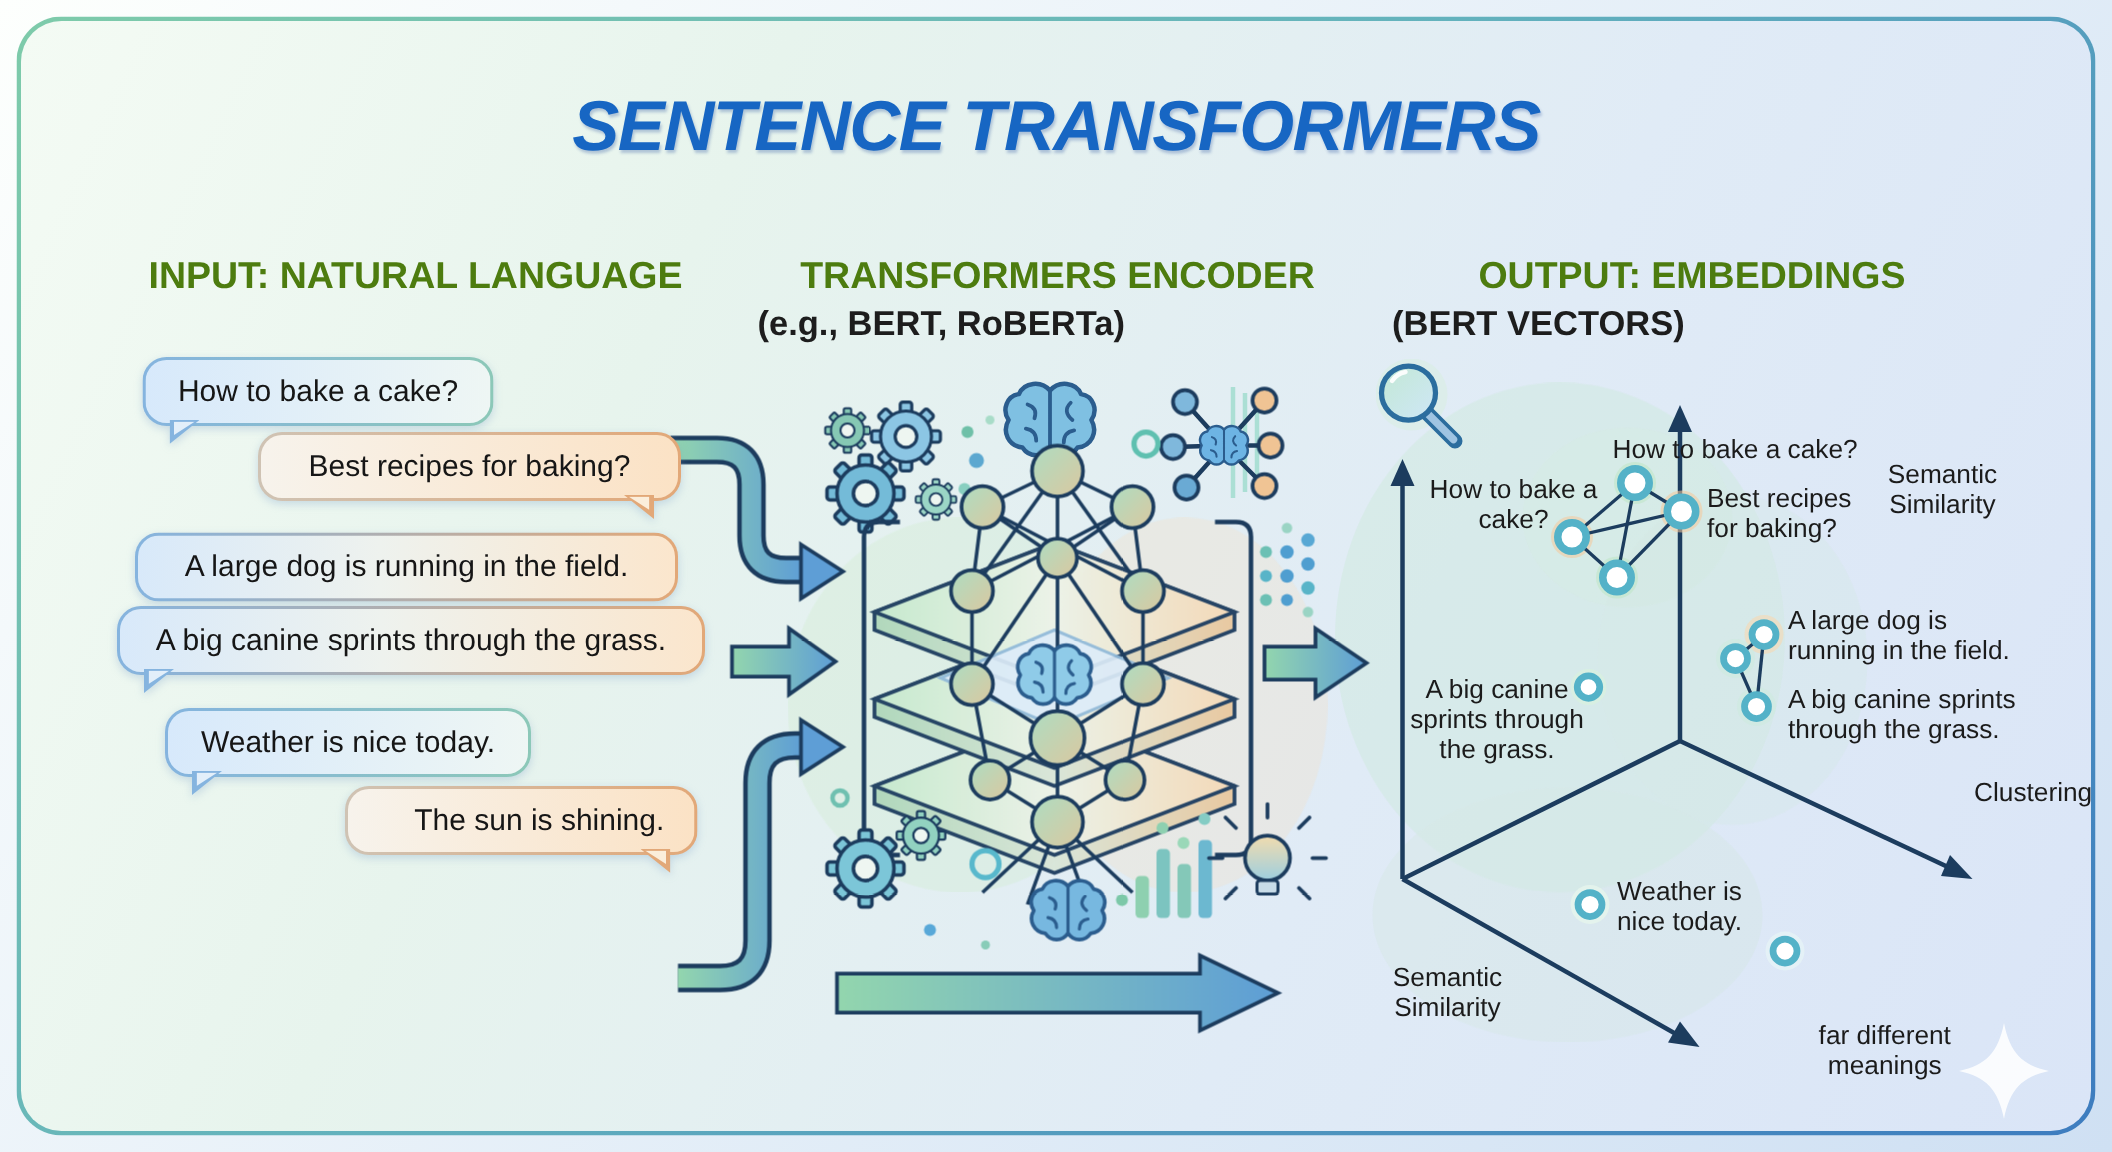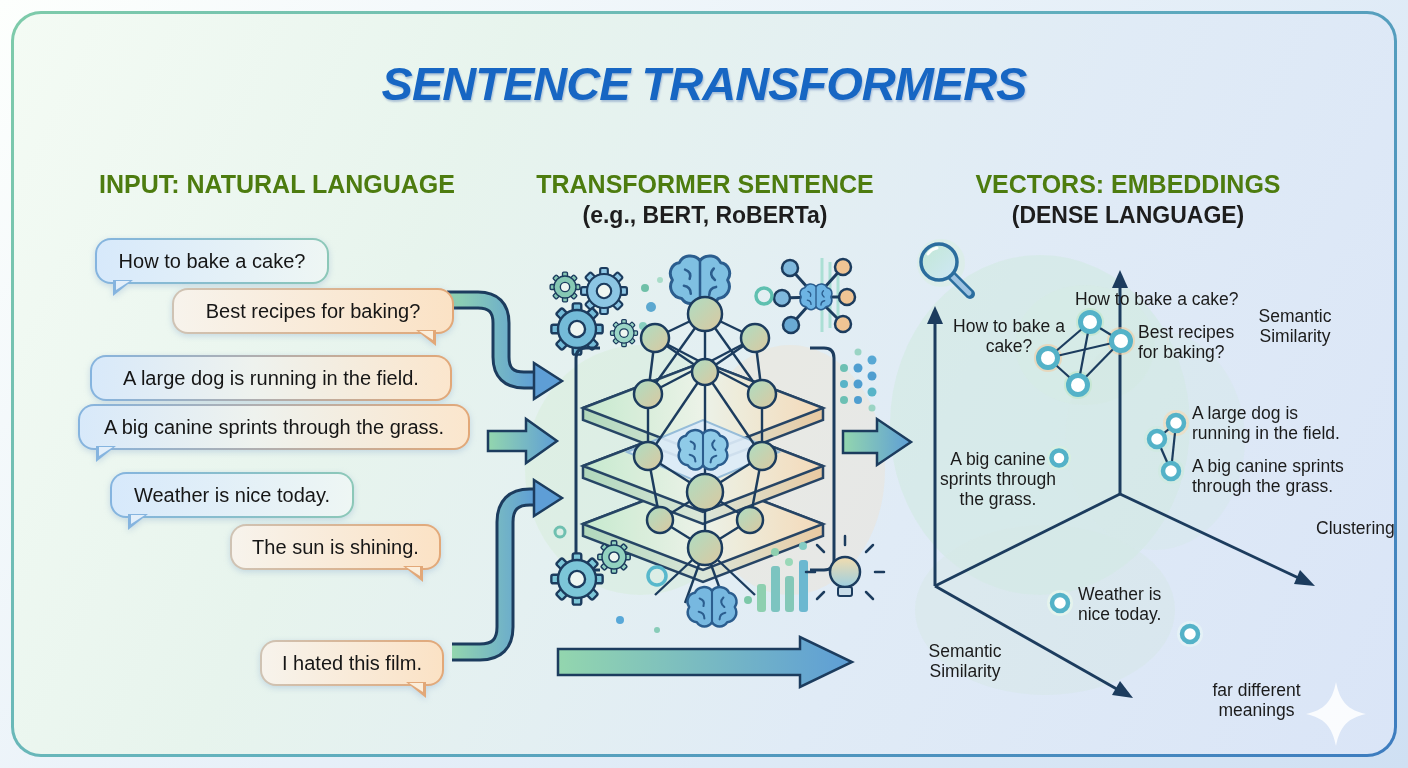--- a/index.html
+++ b/index.html
@@ -9,21 +9,21 @@
   #stage{position:relative;width:1408px;height:768px;border-radius:16px;}
   .panel{position:absolute;inset:11px;border-radius:30px;border:3px solid transparent;
        background:linear-gradient(115deg,#f4fbf4,#e7f4ed 30%,#e0ebf6 65%,#dae5f7) padding-box,
                   linear-gradient(135deg,#7ecbaa,#63b2bd 45%,#3d7cbf) border-box;}
   svg.layer{position:absolute;left:0;top:0;pointer-events:none;}
   .abs{position:absolute;}
   .title{width:1408px;top:56px;text-align:center;font-size:47px;font-weight:bold;
        font-style:italic;letter-spacing:-1px;color:#1766c3;
        text-shadow:1px 2px 2px rgba(25,70,150,.28);}
   .colhead{font-size:25px;font-weight:bold;color:#4d7c0f;text-align:center;letter-spacing:0;}
-  .colsub{font-size:23px;font-weight:bold;color:#1d1d1d;text-align:center;}
+  .colsub{font-size:23px;font-weight:bold;color:#1d1d1d;text-align:left;}
   .bubble{position:absolute;height:42px;display:flex;align-items:center;justify-content:center;
        border-radius:16px;border:2px solid transparent;font-size:20px;font-weight:500;color:#161616;
        filter:drop-shadow(0 2px 3px rgba(110,150,195,.30));white-space:nowrap;}
   .b-blue{background:linear-gradient(90deg,#d7e9fb,#eef6f4) padding-box,
           linear-gradient(90deg,#85b4df,#8cc8b8) border-box;}
   .b-orange{background:linear-gradient(90deg,#f7f3ec,#fbe2c5) padding-box,
           linear-gradient(90deg,#cfc3b4,#e2a878) border-box;}
   .b-mixed{background:linear-gradient(90deg,#d8e9fa,#eef2ee 45%,#fbe6cd) padding-box,
           linear-gradient(90deg,#85b4df,#e2a878) border-box;}
   .bubble::before,.bubble::after{content:"";position:absolute;}
@@ -331,32 +331,31 @@
       <circle cx="1190" cy="634" r="13" fill="#e4f2f6" opacity="0.9"></circle>
       <circle cx="1190" cy="634" r="8" fill="#ffffff" stroke="#54b2c8" stroke-width="4.5"></circle>
     </g>
 
     <path fill="#ffffff" opacity="0.85" d="M1336,682 C1340,702 1348,710 1366,714 C1348,718 1340,726 1336,746 C1332,726 1324,718 1306,714 C1324,710 1332,702 1336,682 Z"></path>
   </svg>
 
   <div class="abs title">SENTENCE TRANSFORMERS</div>
 
   <div class="abs colhead" style="left:77px;top:170px;width:400px;">INPUT: NATURAL LANGUAGE</div>
-  <div class="abs colhead" style="left:505px;top:170px;width:400px;">TRANSFORMER SENTENCE</div>
+  <div class="abs colhead" style="left:505px;top:170px;width:400px;">TRANSFORMERS ENCODER</div>
   <div class="abs colsub" style="left:505px;top:202px;width:400px;">(e.g., BERT, RoBERTa)</div>
-  <div class="abs colhead" style="left:928px;top:170px;width:400px;">VECTORS: EMBEDDINGS</div>
-  <div class="abs colsub" style="left:928px;top:202px;width:400px;">(DENSE LANGUAGE)</div>
+  <div class="abs colhead" style="left:928px;top:170px;width:400px;">OUTPUT: EMBEDDINGS</div>
+  <div class="abs colsub" style="left:928px;top:202px;width:400px;">(BERT VECTORS)</div>
 
   <div class="bubble b-blue tail-left" style="left:95px;top:238px;width:230px;">How to bake a cake?</div>
   <div class="bubble b-orange tail-right" style="left:172px;top:288px;width:278px;">Best recipes for baking?</div>
   <div class="bubble b-mixed" style="left:90px;top:355px;width:358px;">A large dog is running in the field.</div>
   <div class="bubble b-mixed tail-left" style="left:78px;top:404px;width:388px;">A big canine sprints through the grass.</div>
   <div class="bubble b-blue tail-left" style="left:110px;top:472px;width:240px;">Weather is nice today.</div>
-  <div class="bubble b-orange tail-right" style="left:230px;top:524px;width:207px;">The sun is shining.</div>
-  <div class="bubble b-orange tail-right" style="left:260px;top:640px;width:180px;">I hated this film.</div>
+  <div class="bubble b-orange tail-right" style="left:230px;top:524px;width:207px;padding-left:24px;">The sun is shining.</div>
 
   <div class="plabel nw" style="left:1075px;top:289px;">How to bake a cake?</div>
   <div class="plabel c" style="left:953px;top:316px;width:112px;">How to bake a cake?</div>
   <div class="plabel" style="left:1138px;top:322px;width:108px;">Best recipes for baking?</div>
   <div class="plabel c" style="left:1250px;top:306px;width:90px;">Semantic Similarity</div>
   <div class="plabel" style="left:1192px;top:403px;width:150px;">A large dog is running in the field.</div>
   <div class="plabel" style="left:1192px;top:456px;width:160px;">A big canine sprints through the grass.</div>
   <div class="plabel c" style="left:940px;top:449px;width:116px;">A big canine sprints through the grass.</div>
   <div class="plabel nw" style="left:1316px;top:518px;">Clustering</div>
   <div class="plabel" style="left:1078px;top:584px;width:92px;">Weather is nice today.</div>

